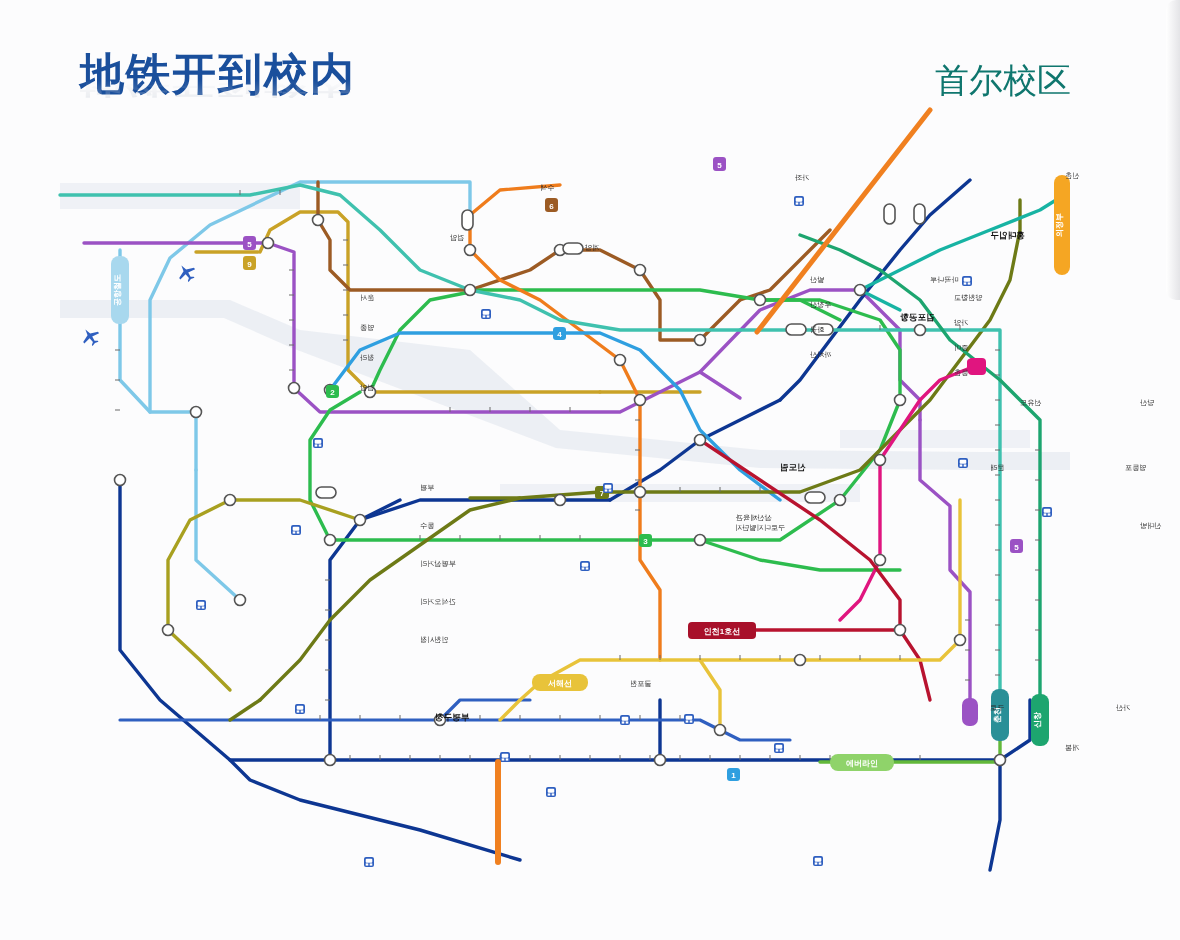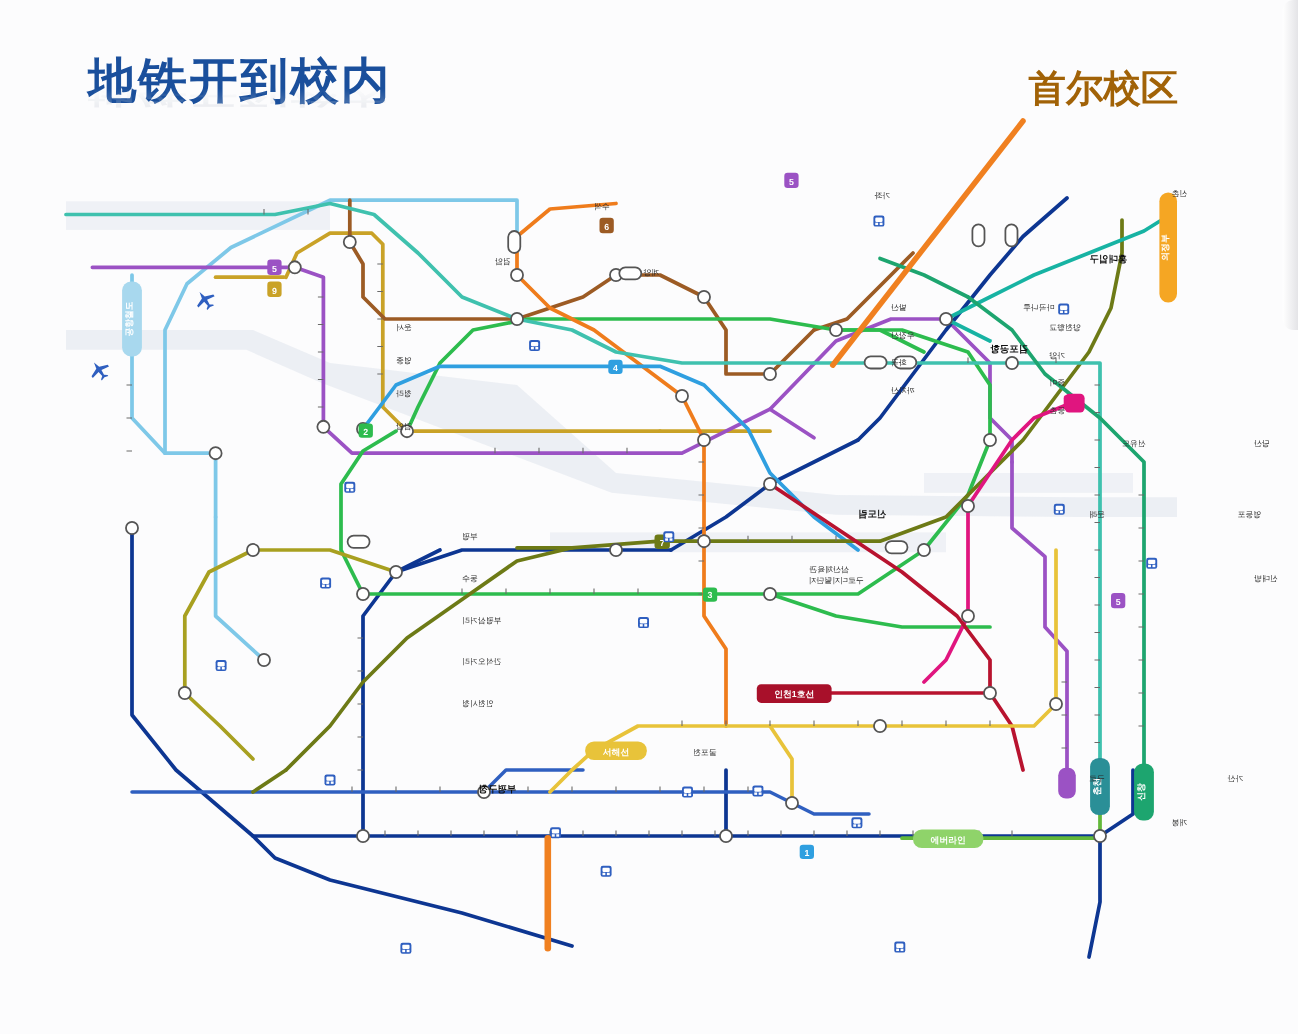--- a/index.html
+++ b/index.html
@@ -31,21 +31,21 @@
     font-family:"DejaVu Sans","Liberation Sans",sans-serif;
     color:#c9cfd8;
     transform:scaleY(-0.55);transform-origin:top center;
     -webkit-mask-image:linear-gradient(to bottom,rgba(0,0,0,.45),rgba(0,0,0,0) 72%);
     mask-image:linear-gradient(to bottom,rgba(0,0,0,.45),rgba(0,0,0,0) 72%);
     opacity:.75;margin-top:2px;
   }
 
   
   .callout{
-    position:absolute;font-weight:bold;color:#a16207;white-space:nowrap;
+    position:absolute;font-weight:normal;color:#0f766e;white-space:nowrap;
     font-family:"DejaVu Sans","Liberation Sans",sans-serif;
   }
   #seoul-campus-label{left:935px;top:58px;font-size:34px;}
   #erica-campus-label{left:424px;top:872px;font-size:32px;}
 
   
   #map-svg{position:absolute;left:0;top:0;width:1180px;height:940px;}
   .stn-label{
     font-family:"Liberation Sans","DejaVu Sans",sans-serif;
     font-size:7.2px;fill:#2b2b2b;

